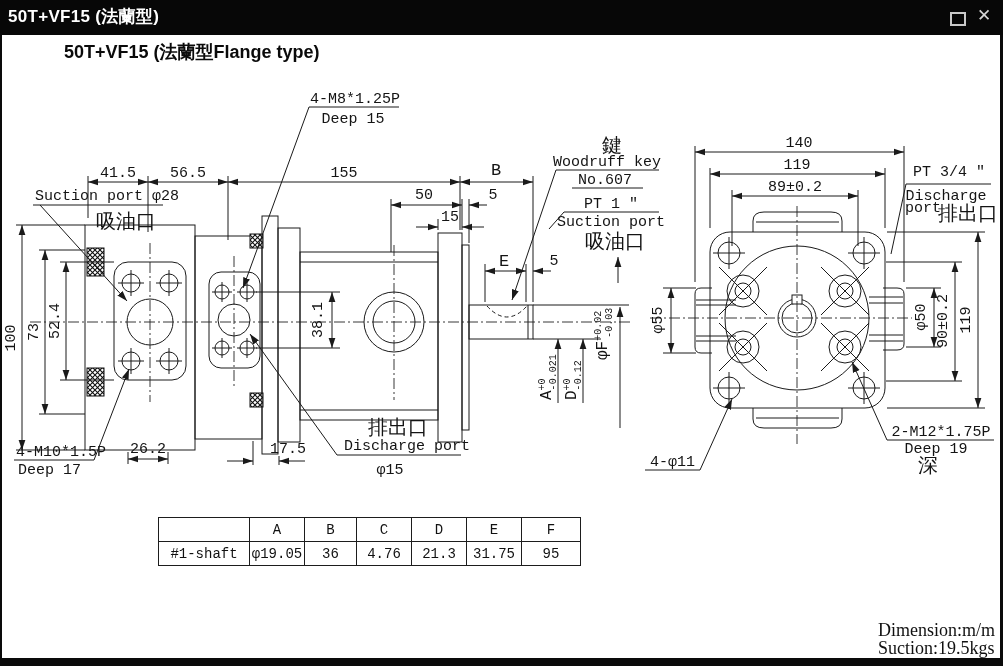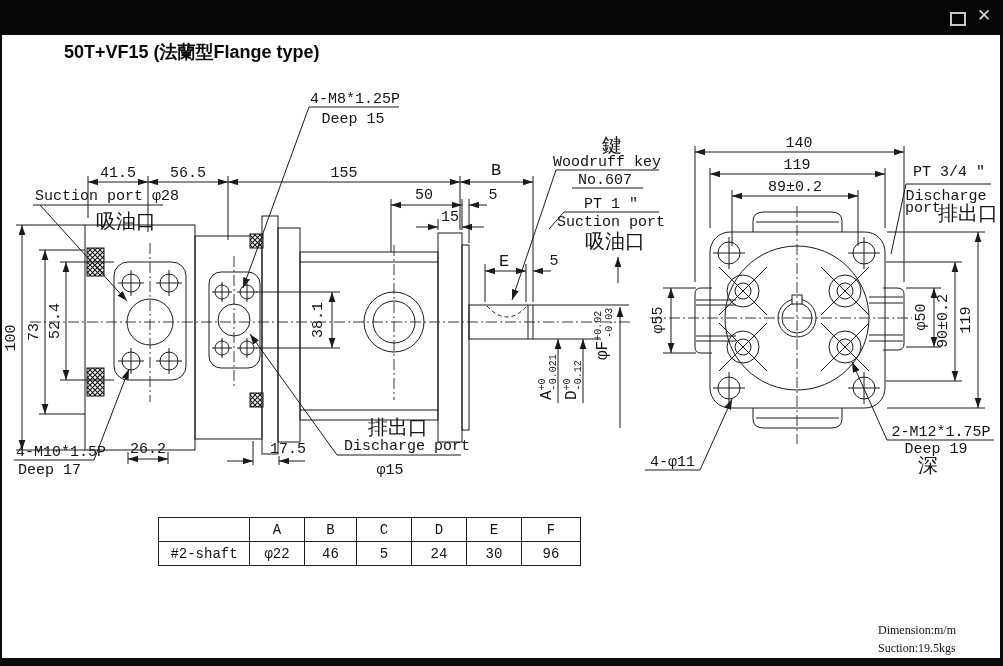--- a/index.html
+++ b/index.html
@@ -31,26 +31,27 @@
   .tcjk{font-size:20px;font-family:"Liberation Sans",sans-serif;}
   .tsm{font-size:10px;}
   
   table.spec{position:absolute;left:158px;top:517px;z-index:2;border-collapse:collapse;
              font-family:"Liberation Mono","DejaVu Sans Mono",monospace;font-size:14px;color:#111;}
   table.spec td,table.spec th{border:1.7px solid #1d1d1d;text-align:center;padding:0;
              font-weight:normal;height:23px;background:#fff;}
   .c0{width:90px;} .c1{width:54px;} .c2{width:51px;} .c3{width:54px;}
   .c4{width:54px;} .c5{width:54px;} .c6{width:58px;}
   .notes{position:absolute;left:878px;top:621px;z-index:2;font-family:"Liberation Serif",serif;
-         font-size:12px;color:#111;line-height:18px;}
+         font-size:18px;color:#111;line-height:18px;}
 </style>
 </head>
 <body>
 
 <div class="titlebar">
+  <span class="wtitle">50T+VF15 (法蘭型)</span>
   <span class="btn-max"></span>
   <span class="btn-close">✕</span>
 </div>
 
 <div class="heading">50T+VF15 (法蘭型Flange type)</div>
 <div class="edge-l"></div>
 <div class="edge-r"></div>
 <div class="edge-b"></div>
 
 <svg class="draw" width="1003" height="666" viewBox="0 0 1003 666">
@@ -301,27 +302,27 @@
       <tr>
     <th class="c0"></th>
     <th class="c1">A</th>
     <th class="c2">B</th>
     <th class="c3">C</th>
     <th class="c4">D</th>
     <th class="c5">E</th>
     <th class="c6">F</th>
   </tr>
   <tr>
-    <td>#2-shaft</td>
-    <td>φ22</td>
-    <td>46</td>
-    <td>5</td>
-    <td>24</td>
-    <td>30</td>
-    <td>96</td>
+    <td>#1-shaft</td>
+    <td>φ19.05</td>
+    <td>36</td>
+    <td>4.76</td>
+    <td>21.3</td>
+    <td>31.75</td>
+    <td>95</td>
   </tr>
 </tbody>
   </table>
 
 <div class="notes">
   <div>Dimension:m/m</div>
   <div>Suction:19.5kgs</div>
 </div>
 
 </body></html>

